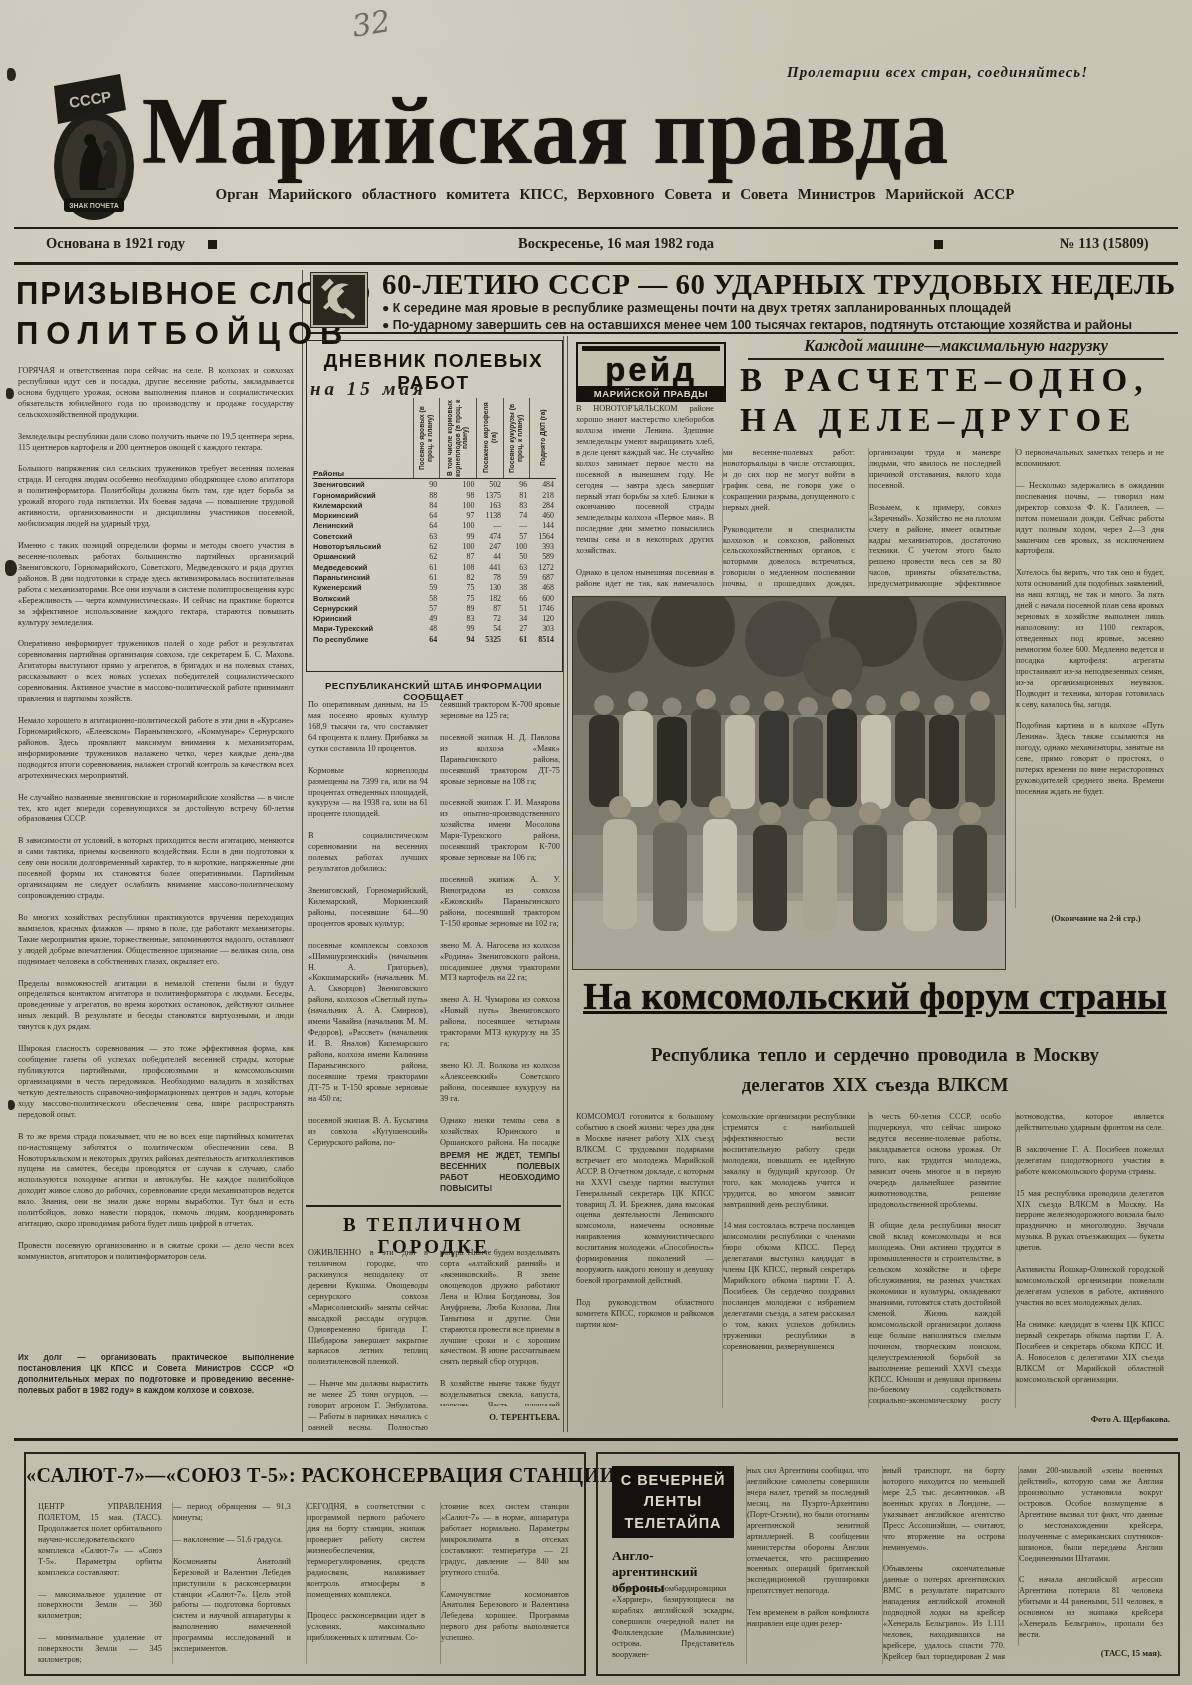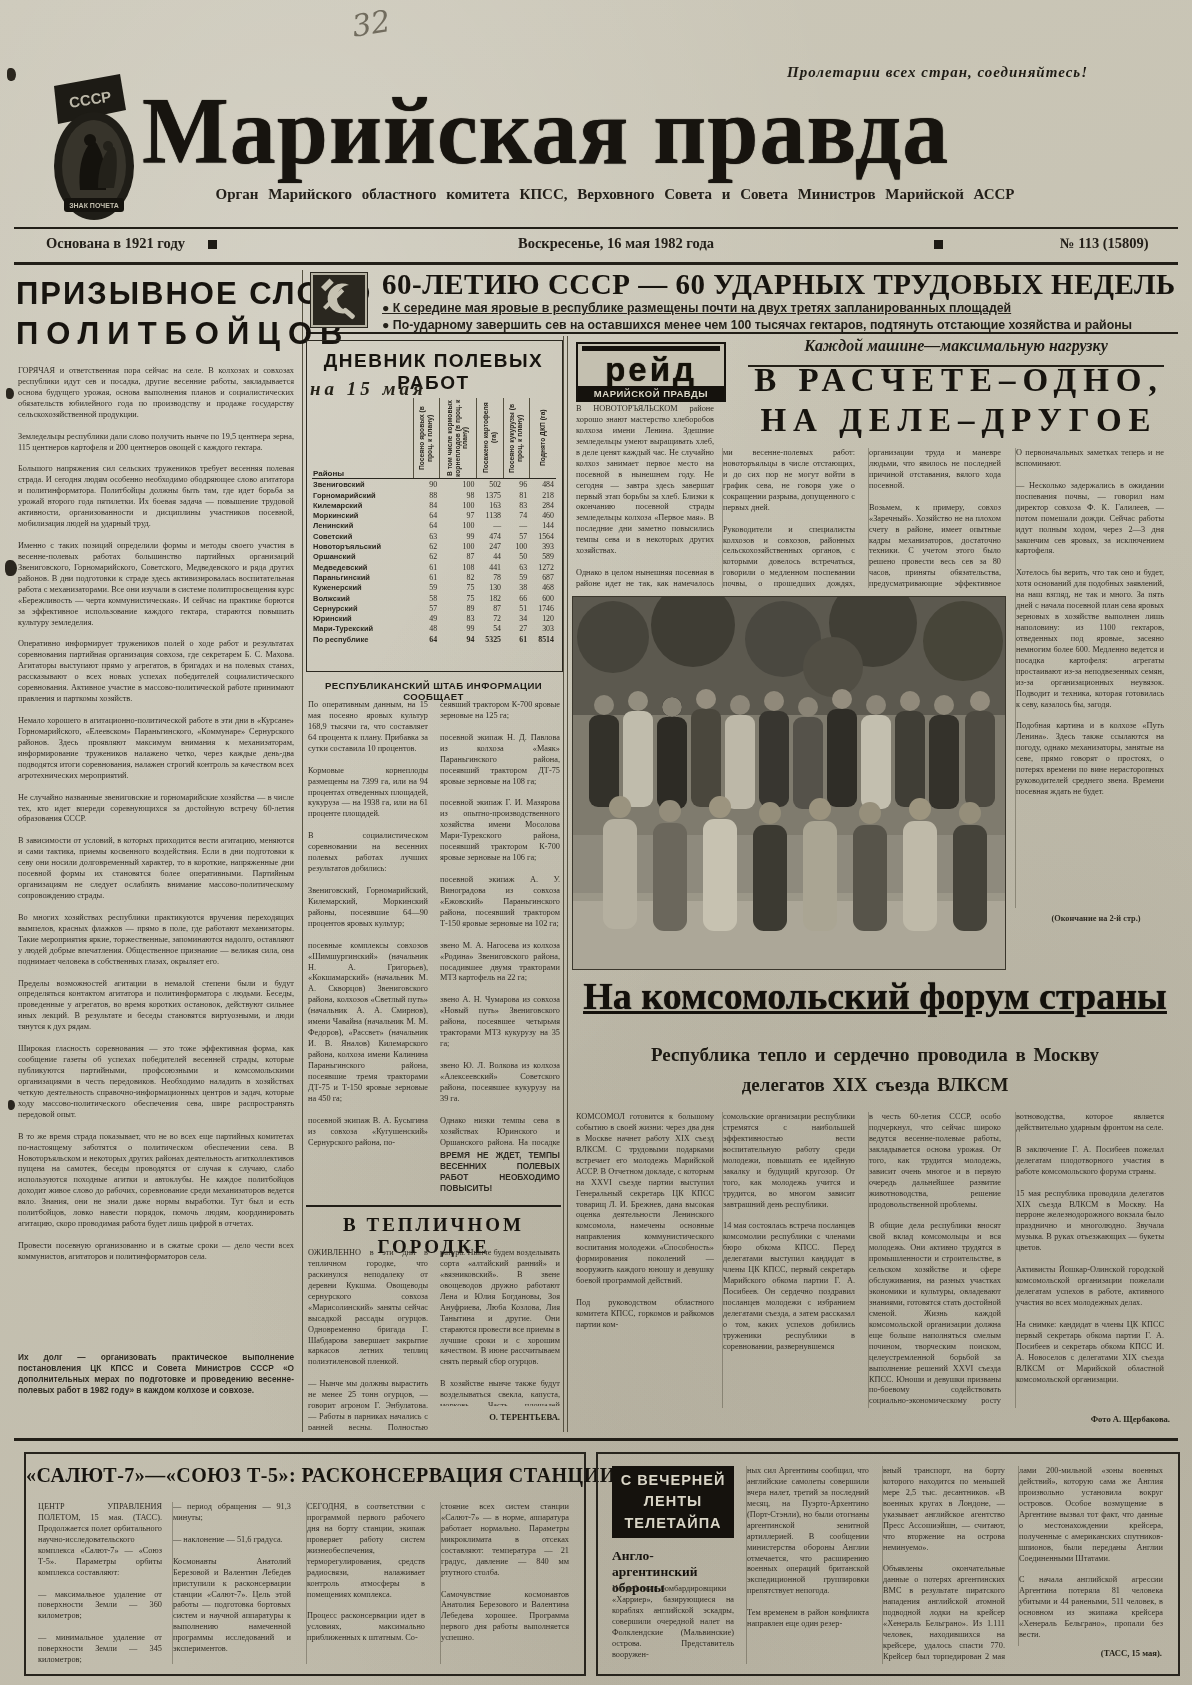--- a/index.html
+++ b/index.html
@@ -31,22 +31,22 @@
   .mast-sub{font-weight:bold;font-size:15px;color:#24201a;text-align:center;word-spacing:6px;}
   .dateline{font-weight:bold;font-size:14.5px;color:#24201a;margin-left:20px;}
   .blacksq{width:9px;height:9px;background:#1d1a14;}
   
   .lead-hl{font-family:"Liberation Sans",sans-serif;font-weight:bold;font-size:31px;letter-spacing:2px;color:#17140f;white-space:nowrap;}
   .banner-hl{font-weight:bold;font-size:29px;letter-spacing:.5px;color:#17140f;white-space:nowrap;}
   .banner-bullet{font-family:"Liberation Sans",sans-serif;font-weight:bold;font-size:12.3px;color:#24211a;}
   .diary-hl{font-family:"Liberation Sans",sans-serif;font-weight:bold;font-size:19px;letter-spacing:1.5px;text-align:center;color:#17140f;}
   .diary-sub{font-style:italic;font-size:19px;text-align:left;letter-spacing:4px;font-weight:bold;}
   .shtab-hl{font-family:"Liberation Sans",sans-serif;font-weight:bold;font-size:9.6px;text-align:center;letter-spacing:.4px;color:#201d16;}
-  .kicker{font-style:italic;font-weight:bold;font-size:16px;text-align:center;border-bottom:2px solid #242118;padding-bottom:10px;color:#1f1c15;}
-  .reid-hl{font-weight:bold;font-size:33px;letter-spacing:7px;text-align:center;color:#17140f;white-space:nowrap;}
+  .kicker{font-style:italic;font-weight:bold;font-size:16px;text-align:center;border-bottom:2px solid #242118;padding-bottom:3px;color:#1f1c15;}
+  .reid-hl{font-weight:bold;font-size:33px;letter-spacing:7px;text-align:left;color:#17140f;white-space:nowrap;}
   .kom-hl{font-weight:bold;font-size:38px;text-align:center;color:#14110c;text-shadow:0 0 1px #14110c;white-space:nowrap;}
   .kom-sub{font-weight:bold;font-size:19px;text-align:center;color:#1d1a13;word-spacing:3px;}
   .green-hl{font-weight:bold;font-size:19px;letter-spacing:3px;text-align:center;color:#17140f;}
   .sal-hl{font-weight:bold;font-size:20px;letter-spacing:.5px;text-align:center;color:#17140f;white-space:nowrap;}
   .tele-sub{font-weight:bold;font-size:13.5px;color:#17140f;line-height:1.2;}
   .sig{font-weight:bold;font-size:8.6px;text-align:right;}
   .boldnote{font-weight:bold;}
   .handwrite{font-family:"DejaVu Serif",serif;font-style:italic;font-size:30px;color:#716c5e;transform:rotate(-9deg);}
   
   .newsbox{border:2px solid #27241d;}
@@ -146,21 +146,21 @@
 <div class="abs thinbox" style="left:310px;top:272px;width:56px;height:54px;background:#b7b3a3;">
   <svg width="56" height="54" viewBox="0 0 56 54">
     <rect x="2" y="2" width="52" height="50" fill="#2a271f"></rect>
     <path d="M38 12 A15 15 0 1 0 40 38 A11 11 0 1 1 38 12 Z" fill="#c6c2b2"></path>
     <rect x="34" y="34" width="14" height="5" rx="2" transform="rotate(40 34 34)" fill="#c6c2b2"></rect>
     <rect x="12" y="34" width="26" height="4" transform="rotate(-45 12 34)" fill="#c6c2b2"></rect>
     <rect x="10" y="14" width="12" height="6" transform="rotate(-45 10 14)" fill="#c6c2b2"></rect>
   </svg>
 </div>
 <div class="abs banner-hl" style="left:382px;top:268px;">60-ЛЕТИЮ СССР — 60 УДАРНЫХ ТРУДОВЫХ НЕДЕЛЬ</div>
-<div class="abs banner-bullet" style="left:382px;top:301px;width:796px;text-align:justify;text-decoration:underline;">● К середине мая яровые в республике размещены почти на двух третях запланированных площадей</div>
+<div class="abs banner-bullet" style="left:382px;top:301px;width:796px;text-align:justify;">● К середине мая яровые в республике размещены почти на двух третях запланированных площадей</div>
 <div class="abs banner-bullet" style="left:382px;top:318px;width:796px;text-align:justify;">● По-ударному завершить сев на оставшихся менее чем 100 тысячах гектаров, подтянуть отстающие хозяйства и районы</div>
 
 <div class="abs thinbox" style="left:306px;top:340px;width:255px;height:330px;"></div>
 <div class="abs diary-hl" style="left:310px;top:350px;width:247px;">ДНЕВНИК ПОЛЕВЫХ РАБОТ</div>
 <div class="abs diary-sub" style="left:310px;top:378px;width:247px;">на 15 мая</div>
 <div class="abs" style="left:312px;top:398px;width:244px;">
   <table class="fdtable">
     <thead>
         <tr>
           <th>

